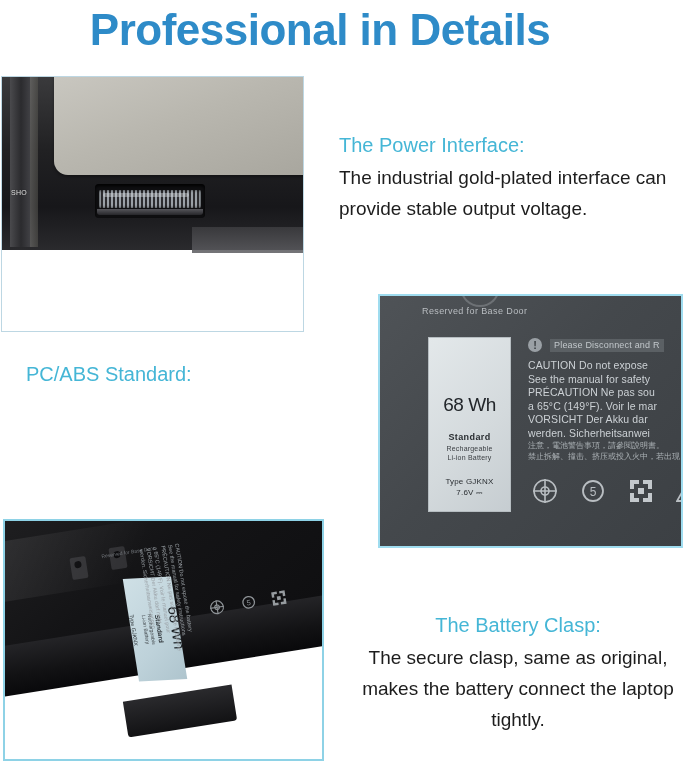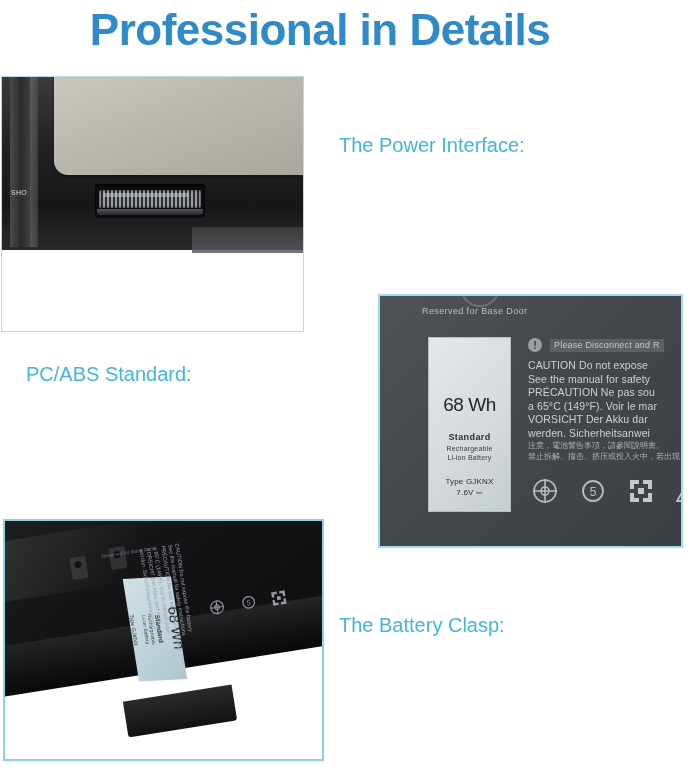--- a/index.html
+++ b/index.html
@@ -487,21 +487,21 @@
     white-space: nowrap;
   }
   .tb-body {
     font-size: 19px;
     color: #1d1d1d;
     line-height: 31px;
     margin: 0;
   }
   #text-power    { left: 339px; top: 131px; width: 358px; }
   #text-material { left: 26px;  top: 360px; width: 305px; }
-  #text-clasp    { left: 339px; top: 611px; width: 358px; }
+  #text-clasp    { left: 339px; top: 611px; width: 358px; text-align: center; }
 </style>
 </head>
 <body>
 
 <div class="page-title">Professional in Details</div>
 
 <div class="photo-frame" id="photo-connector">
   <div class="conn-stage">
     <div class="conn-body"></div>
     <div class="conn-panel"></div>
@@ -512,20 +512,21 @@
       <div class="conn-pins"></div>
       <div class="conn-pins-hl"></div>
       <div class="conn-socket-lip"></div>
     </div>
     <div class="conn-microtext">SHO</div>
   </div>
 </div>
 
 <div class="text-block" id="text-power">
   <p class="tb-heading">The Power Interface:</p>
+  <p class="tb-body">The industrial gold-plated interface can provide stable output voltage.</p>
 </div>
 
 <div class="text-block" id="text-material">
   <p class="tb-heading">PC/ABS Standard:</p>
 </div>
 
 <div class="photo-frame" id="photo-label">
   <div class="lbl-stage">
     <div class="lbl-bg"></div>
 
@@ -639,13 +640,14 @@
         <rect x="10" y="10" width="6" height="6" fill="#969b9f"></rect>
       </svg>
     </div>
 
     <div class="bat-gloss"></div>
   </div>
 </div>
 
 <div class="text-block" id="text-clasp">
   <p class="tb-heading">The Battery Clasp:</p>
+  <p class="tb-body">The secure clasp, same as original, makes the battery connect the laptop tightly.</p>
 </div>
 
 </body></html>

